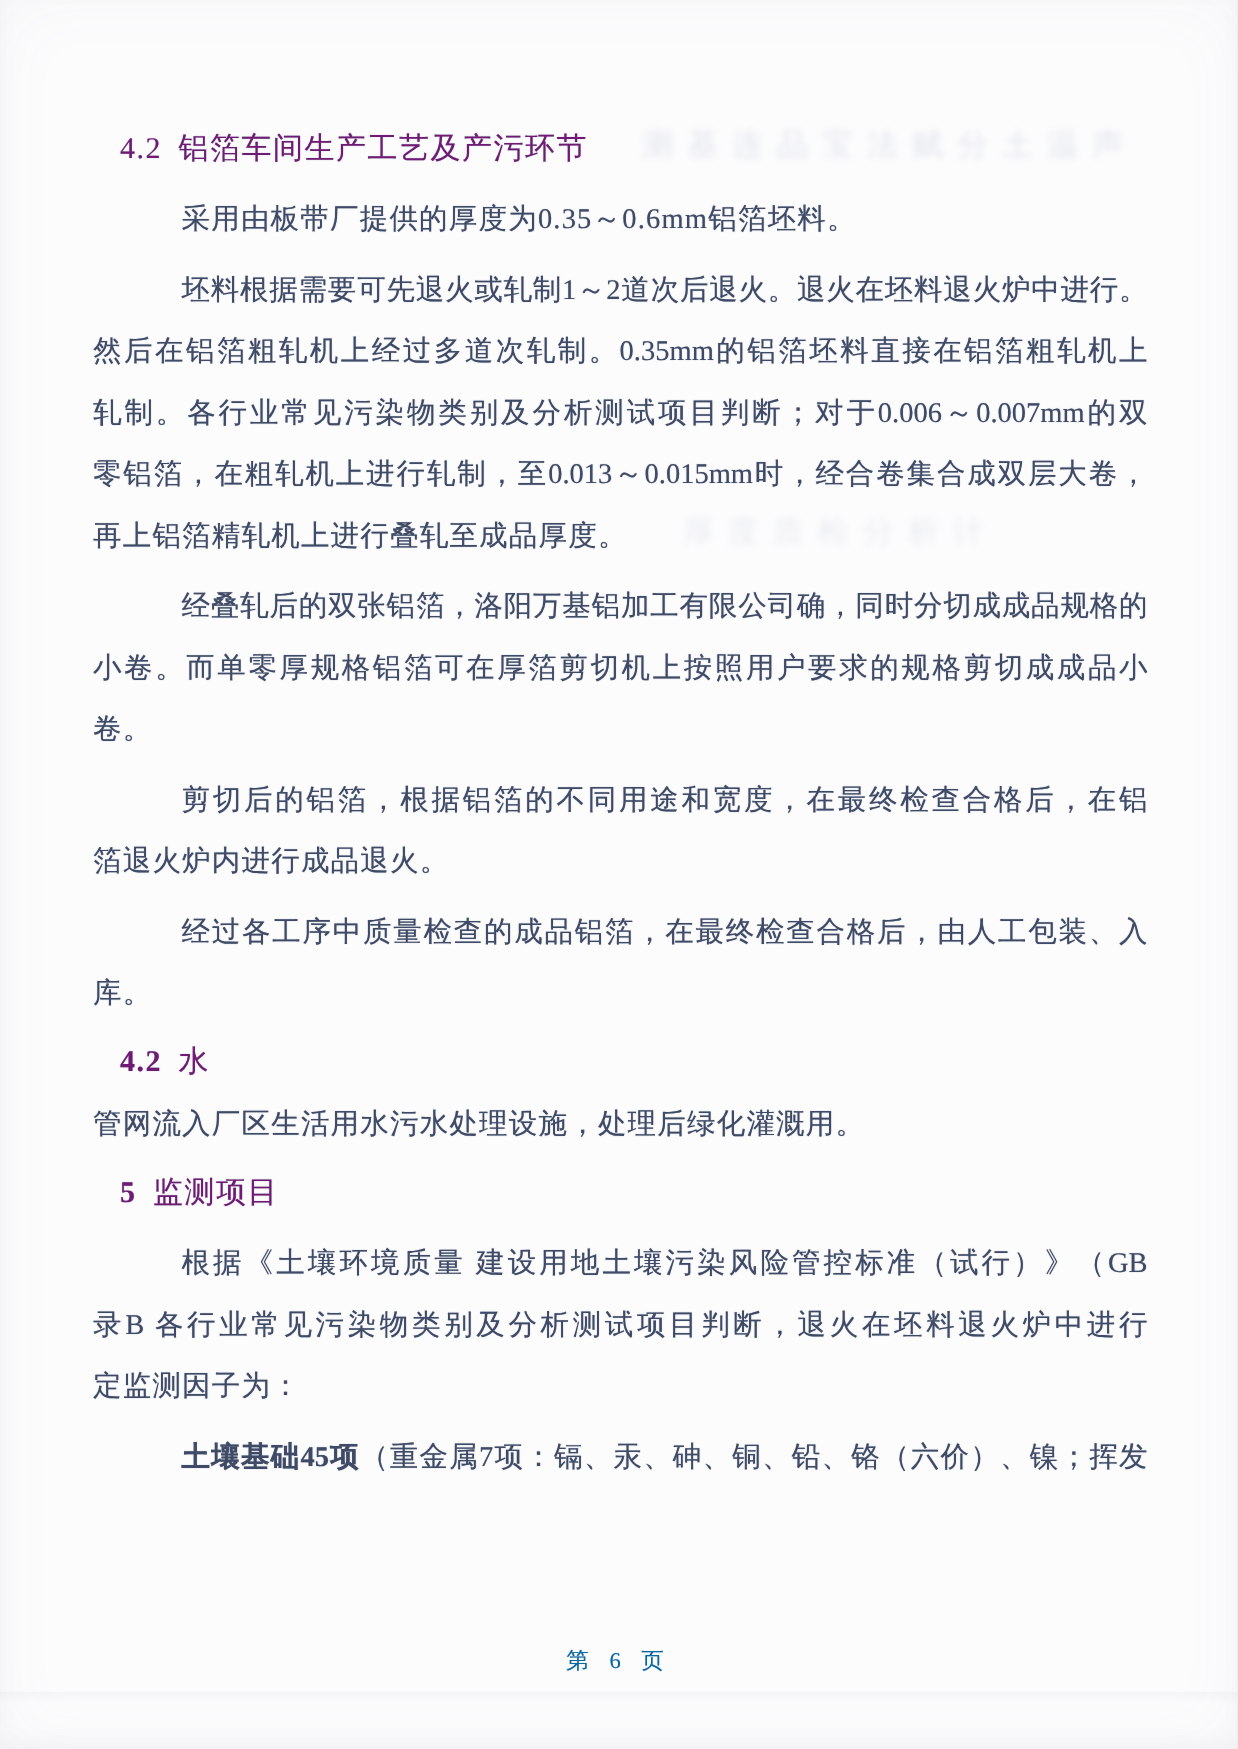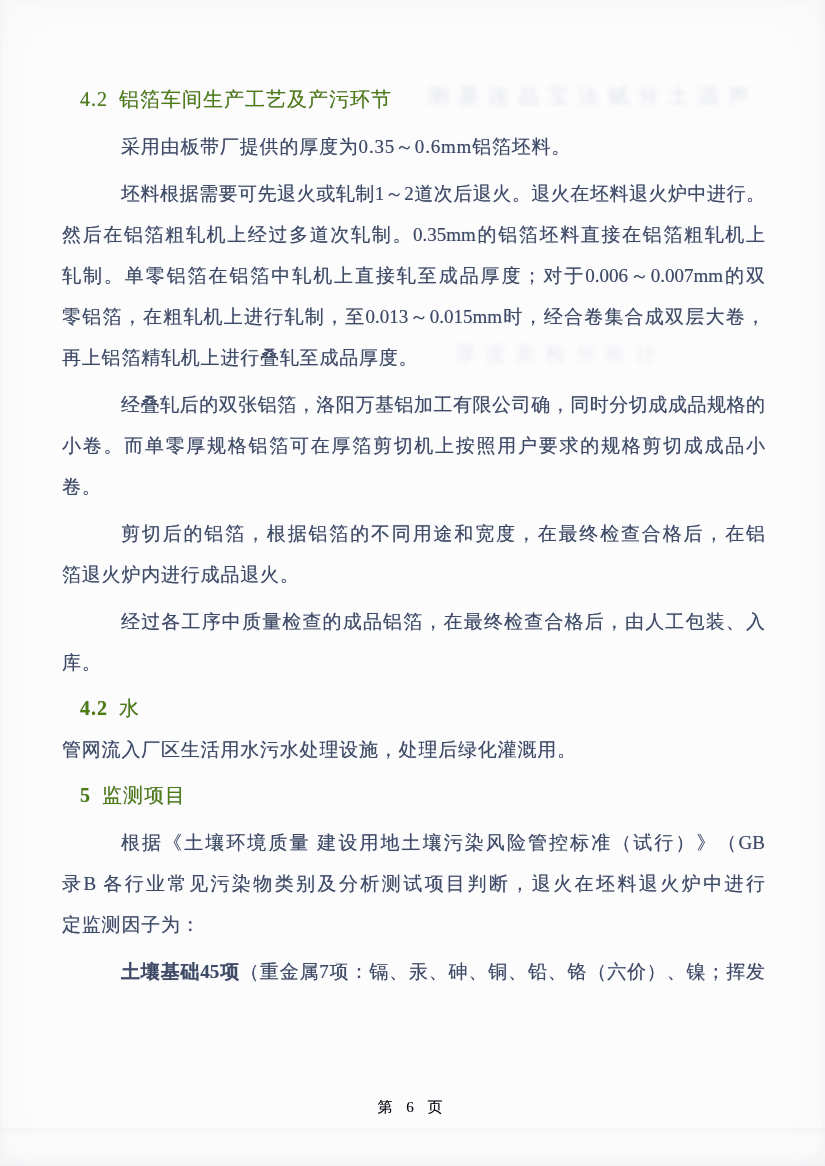--- a/index.html
+++ b/index.html
@@ -37,21 +37,21 @@
     text-align-last: justify;
     letter-spacing: 0;
   }
   .line.indent { padding-left: 59px; }
   .line.pstart { margin-top: 6px; }
   .line.heading {
     padding-left: 18px;
     margin-top: 5px;
     font-size: 20px;
     letter-spacing: 1px;
-    color: #4d7c0f;
+    color: #701a75;
   }
   .line.heading:first-child { margin-top: 0; }
   .line.heading span + span { margin-left: 11px; }
   .bold { font-weight: bold; }
   .ghost {
     position: absolute;
     white-space: nowrap;
     filter: blur(2px);
     color: #5c6c8d;
     font-size: 21px;
@@ -59,21 +59,21 @@
     pointer-events: none;
   }
   .footer {
     position: absolute;
     left: 0;
     right: 0;
     top: 1098px;
     text-align: center;
     font-size: 15px;
     letter-spacing: 5px;
-    color: #000000;
+    color: #0369a1;
     text-shadow: 0 0 0.6px rgba(80,96,138,0.5);
   }
   .edge-band {
     position: absolute;
     left: 0;
     right: 0;
     top: 1128px;
     height: 8px;
     background: linear-gradient(to bottom, rgba(150,155,168,0.07), rgba(150,155,168,0));
     pointer-events: none;
@@ -82,21 +82,21 @@
 </head>
 <body>
 
 <div class="page">
 
   <div class="doc">
       <div class="line heading"><span>4.2</span><span>铝箔车间生产工艺及产污环节</span></div>
       <div class="line indent pstart"><span>采用由板带厂提供的厚度为0.35～0.6mm铝箔坯料。</span></div>
       <div class="line indent justify pstart"><span>坯料根据需要可先退火或轧制1～2道次后退火。退火在坯料退火炉中进行。</span></div>
       <div class="line justify"><span>然后在铝箔粗轧机上经过多道次轧制。0.35mm的铝箔坯料直接在铝箔粗轧机上</span></div>
-      <div class="line justify"><span>轧制。单零铝箔在铝箔中轧机上直接轧至成品厚度；对于0.006～0.007mm的双</span></div>
+      <div class="line justify"><span>轧制。各行业常见污染物类别及分析测试项目判断；对于0.006～0.007mm的双</span></div>
       <div class="line justify"><span>零铝箔，在粗轧机上进行轧制，至0.013～0.015mm时，经合卷集合成双层大卷，</span></div>
       <div class="line"><span>再上铝箔精轧机上进行叠轧至成品厚度。</span></div>
       <div class="line indent justify pstart"><span>经叠轧后的双张铝箔，洛阳万基铝加工有限公司确，同时分切成成品规格的</span></div>
       <div class="line justify"><span>小卷。而单零厚规格铝箔可在厚箔剪切机上按照用户要求的规格剪切成成品小</span></div>
       <div class="line"><span>卷。</span></div>
       <div class="line indent justify pstart"><span>剪切后的铝箔，根据铝箔的不同用途和宽度，在最终检查合格后，在铝</span></div>
       <div class="line"><span>箔退火炉内进行成品退火。</span></div>
       <div class="line indent justify pstart"><span>经过各工序中质量检查的成品铝箔，在最终检查合格后，由人工包装、入</span></div>
       <div class="line"><span>库。</span></div>
       <div class="line heading"><span class="bold">4.2</span><span>水</span></div>

